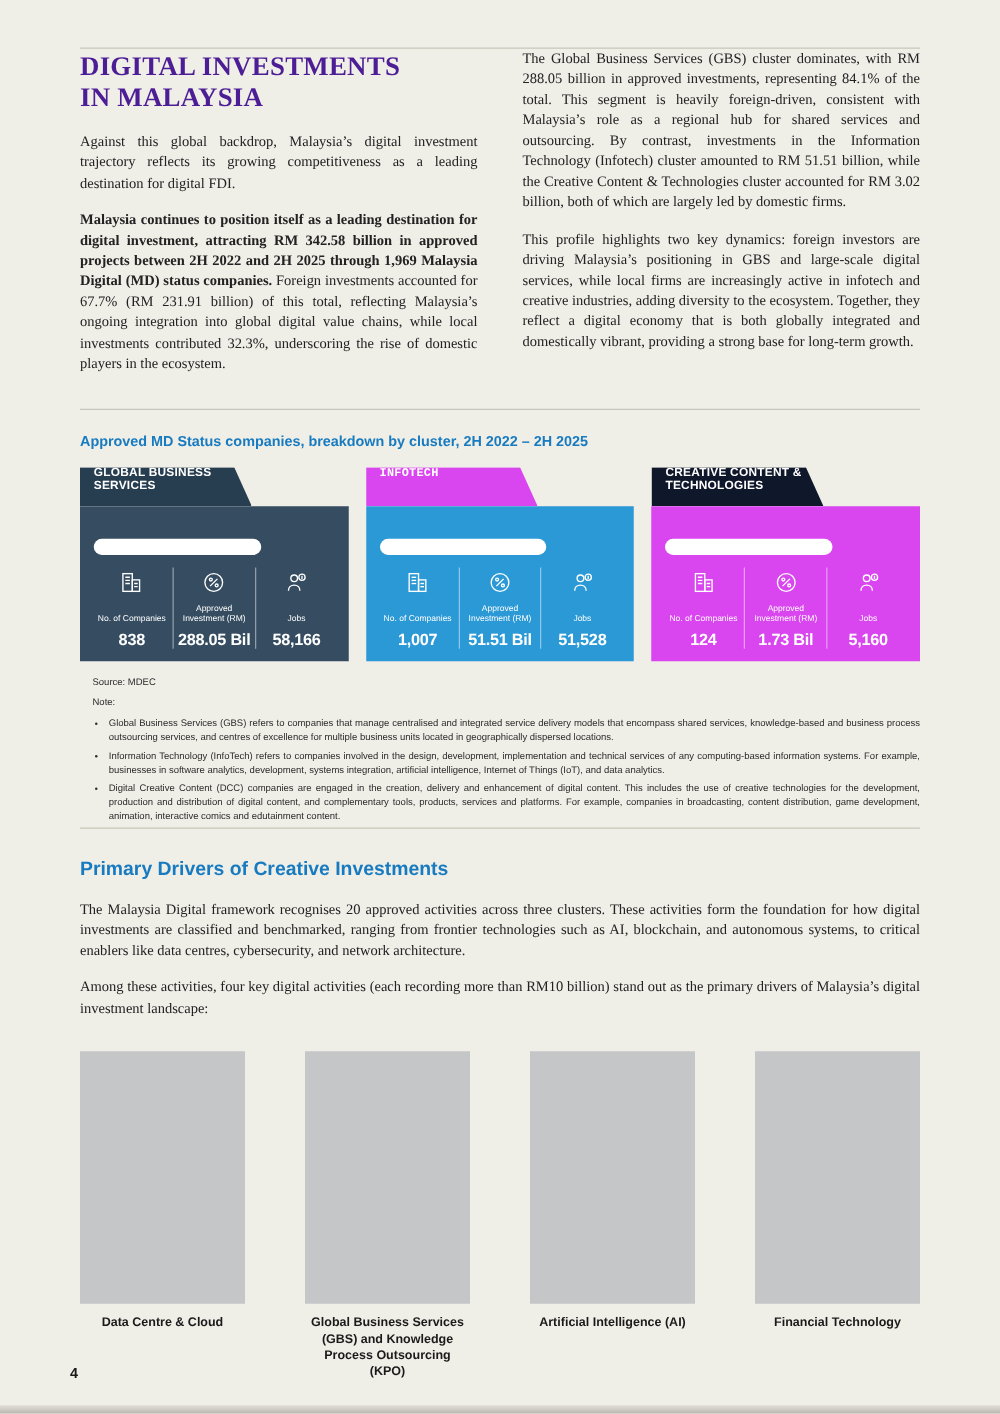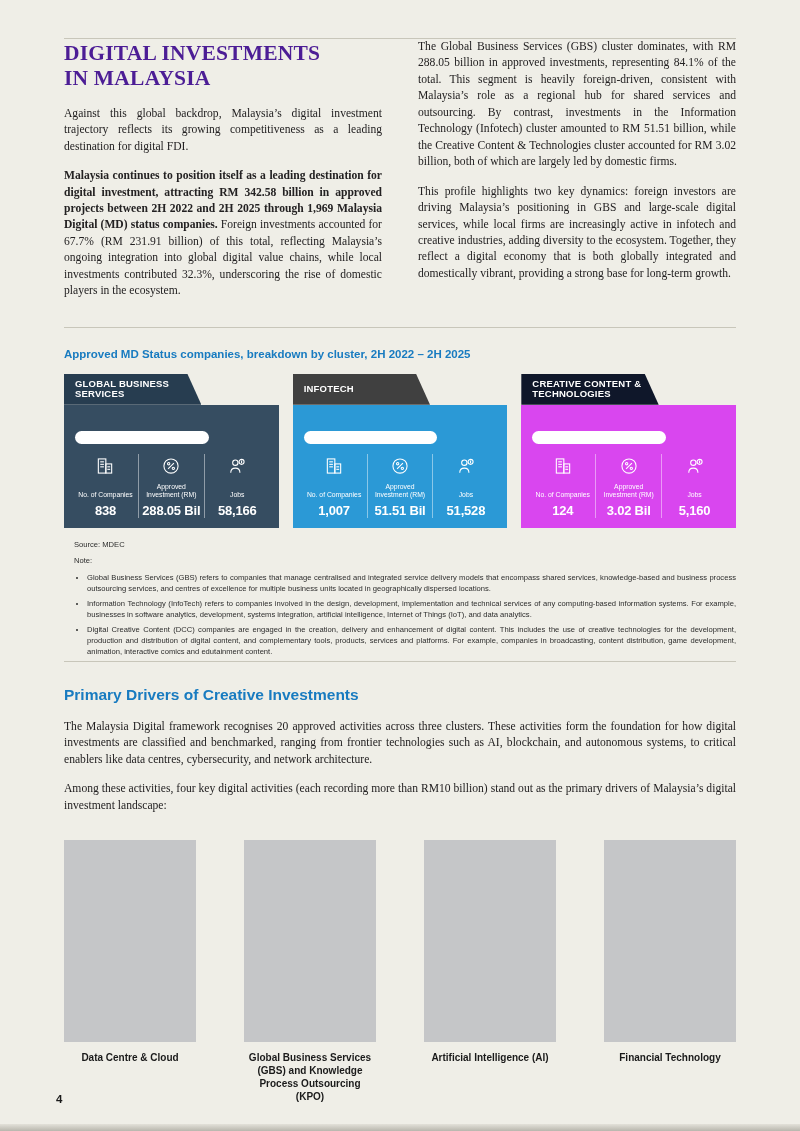--- a/index.html
+++ b/index.html
@@ -38,21 +38,21 @@
   .chart-heading {
     font-family: "Liberation Sans", sans-serif;
     font-size: 11.5px; font-weight: bold; color: #187bc0;
     margin: 20px 0 14px;
   }
   .cards { display: grid; grid-template-columns: repeat(3, 1fr); column-gap: 14px; margin-bottom: 12px; }
   .cluster-card { position: relative; }
   .folder-tab {
     width: 64%; height: 31px;
     clip-path: polygon(0 0, calc(100% - 14px) 0, 100% 100%, 0 100%);
-    display: flex; align-items: center;
+    display: flex; 
     padding: 0 14px 0 11px;
     color: #fff;
     font-family: "Liberation Sans", sans-serif;
     font-size: 9.5px; font-weight: bold; line-height: 1.12; letter-spacing: 0.2px;
   }
   .card-body { padding: 24px 9px 10px; min-height: 112px; }
   .white-bar {
     width: 68%; height: 13px; background: #ffffff;
     border-radius: 7px; margin: 2px 0 10px 2px;
   }
@@ -175,21 +175,21 @@
                   <line x1="17.5" y1="5.4" x2="17.5" y2="8.6"></line>
                 </svg>
               <div class="stat-label">Jobs</div>
               <div class="stat-value">58,166</div>
             </div>
           </div>
         </div>
       </div>
 
       <div class="cluster-card">
-        <div class="folder-tab" style="background-color: #404040;">
+        <div class="folder-tab" style="background-color: #d946ef; font-family: Liberation Mono, monospace;">
           <span class="tab-label">INFOTECH</span>
         </div>
         <div class="card-body" style="background-color: rgb(43, 153, 214);">
           <div class="white-bar"></div>
           <div class="stats">
             <div class="stat">
               <svg class="stat-icon" viewBox="0 0 24 24" fill="none" stroke="#fff" stroke-width="1.3">
                   <rect x="4" y="3.5" width="9" height="17"></rect>
                   <rect x="13" y="9.5" width="7" height="11"></rect>
                   <line x1="6.3" y1="7" x2="10.7" y2="7"></line>
@@ -246,21 +246,21 @@
               <div class="stat-value">124</div>
             </div>
             <div class="stat">
               <svg class="stat-icon" viewBox="0 0 24 24" fill="none" stroke="#fff" stroke-width="1.3">
                   <circle cx="12" cy="12" r="8.5"></circle>
                   <line x1="8.5" y1="15.5" x2="15.5" y2="8.5"></line>
                   <circle cx="9.2" cy="9.2" r="1.4"></circle>
                   <circle cx="14.8" cy="14.8" r="1.4"></circle>
                 </svg>
               <div class="stat-label">Approved Investment (RM)</div>
-              <div class="stat-value">3.02 Bil</div>
+              <div class="stat-value">1.73 Bil</div>
             </div>
             <div class="stat">
               <svg class="stat-icon" viewBox="0 0 24 24" fill="none" stroke="#fff" stroke-width="1.3">
                   <circle cx="10" cy="8" r="3.2"></circle>
                   <path d="M4.5 20 c0-3.5 2.5-5.5 5.5-5.5 s5.5 2 5.5 5.5"></path>
                   <circle cx="17.5" cy="7" r="3"></circle>
                   <line x1="17.5" y1="5.4" x2="17.5" y2="8.6"></line>
                 </svg>
               <div class="stat-label">Jobs</div>
               <div class="stat-value">5,160</div>

